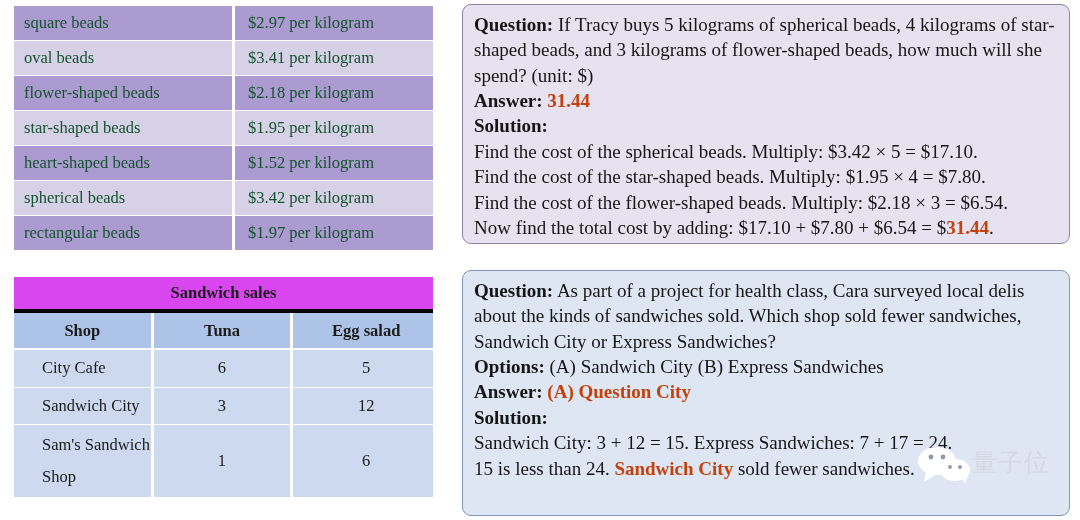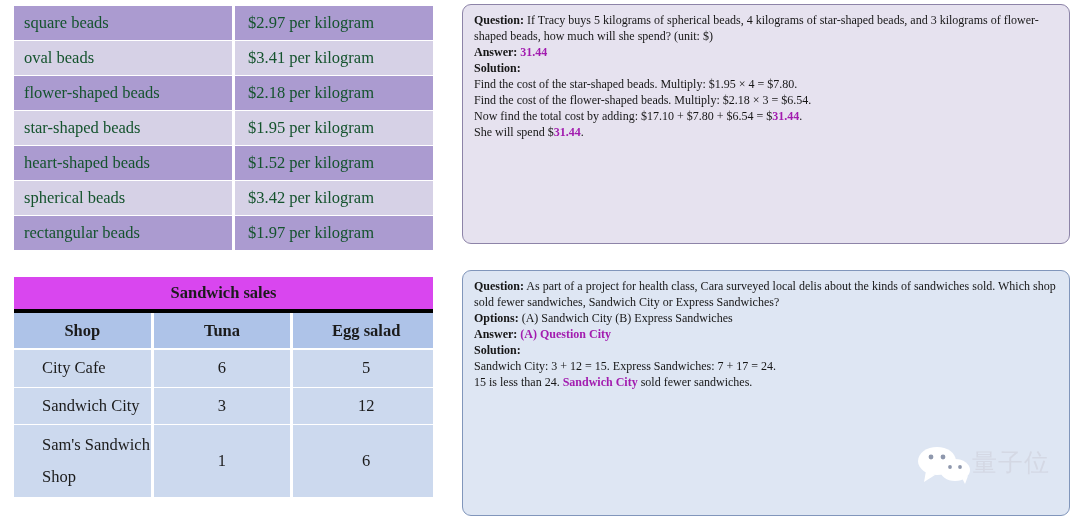--- a/index.html
+++ b/index.html
@@ -94,38 +94,38 @@
   #sandwich-table .hdr.col-shop { padding-left: 0; text-align: center; }
 
   
   .panel {
     position: absolute;
     left: 462px;
     width: 608px;
     box-sizing: border-box;
     border-radius: 9px;
     padding: 7px 11px 6px 11px;
-    font-size: 12px;
+    font-size: 19px;
     line-height: 1.335;
     color: #161616;
   }
   #panel-beads {
     top: 4px;
     height: 240px;
     background: #e6e2ef;
     border: 1.6px solid #8d84a8;
   }
   #panel-sandwich {
     top: 270px;
     height: 246px;
     background: #dee6f3;
     border: 1.6px solid #8196bb;
   }
   .panel .lbl { font-weight: bold; }
-  .panel .ans { color: #a21caf; font-weight: bold; }
+  .panel .ans { color: #c2410c; font-weight: bold; }
   .panel p { margin: 0; }
   .panel .qblock { text-align: left; }
 
   
   #watermark {
     position: absolute;
     left: 916px;
     top: 446px;
     width: 152px;
     height: 42px;
@@ -212,24 +212,24 @@
       <td class="dcell col-egg">6</td>
     </tr>
 
   </tbody>
 </table>
 
 <div class="panel" id="panel-beads">
   <p class="qblock"><span class="lbl">Question:</span><span> If Tracy buys 5 kilograms of spherical beads, 4 kilograms of star-shaped beads, and 3 kilograms of flower-shaped beads, how much will she spend? (unit: $)</span></p>
   <p><span class="lbl">Answer:</span> <span class="ans">31.44</span></p>
   <p class="lbl">Solution:</p>
+  <p>Find the cost of the spherical beads. Multiply: $3.42 × 5 = $17.10.</p>
   <p>Find the cost of the star-shaped beads. Multiply: $1.95 × 4 = $7.80.</p>
   <p>Find the cost of the flower-shaped beads. Multiply: $2.18 × 3 = $6.54.</p>
   <p><span>Now find the total cost by adding: $17.10 + $7.80 + $6.54 = $</span><span class="ans">31.44</span><span>.</span></p>
-  <p><span>She will spend $</span><span class="ans">31.44</span><span>.</span></p>
 </div>
 
 <div class="panel" id="panel-sandwich">
   <p class="qblock"><span class="lbl">Question:</span><span> As part of a project for health class, Cara surveyed local delis about the kinds of sandwiches sold. Which shop sold fewer sandwiches, Sandwich City or Express Sandwiches?</span></p>
   <p><span class="lbl">Options:</span><span> (A) Sandwich City (B) Express Sandwiches</span></p>
   <p><span class="lbl">Answer:</span> <span class="ans">(A) Question City</span></p>
   <p class="lbl">Solution:</p>
   <p>Sandwich City: 3 + 12 = 15. Express Sandwiches: 7 + 17 = 24.</p>
   <p><span>15 is less than 24. </span><span class="ans">Sandwich City</span><span> sold fewer sandwiches.</span></p>
 </div>

